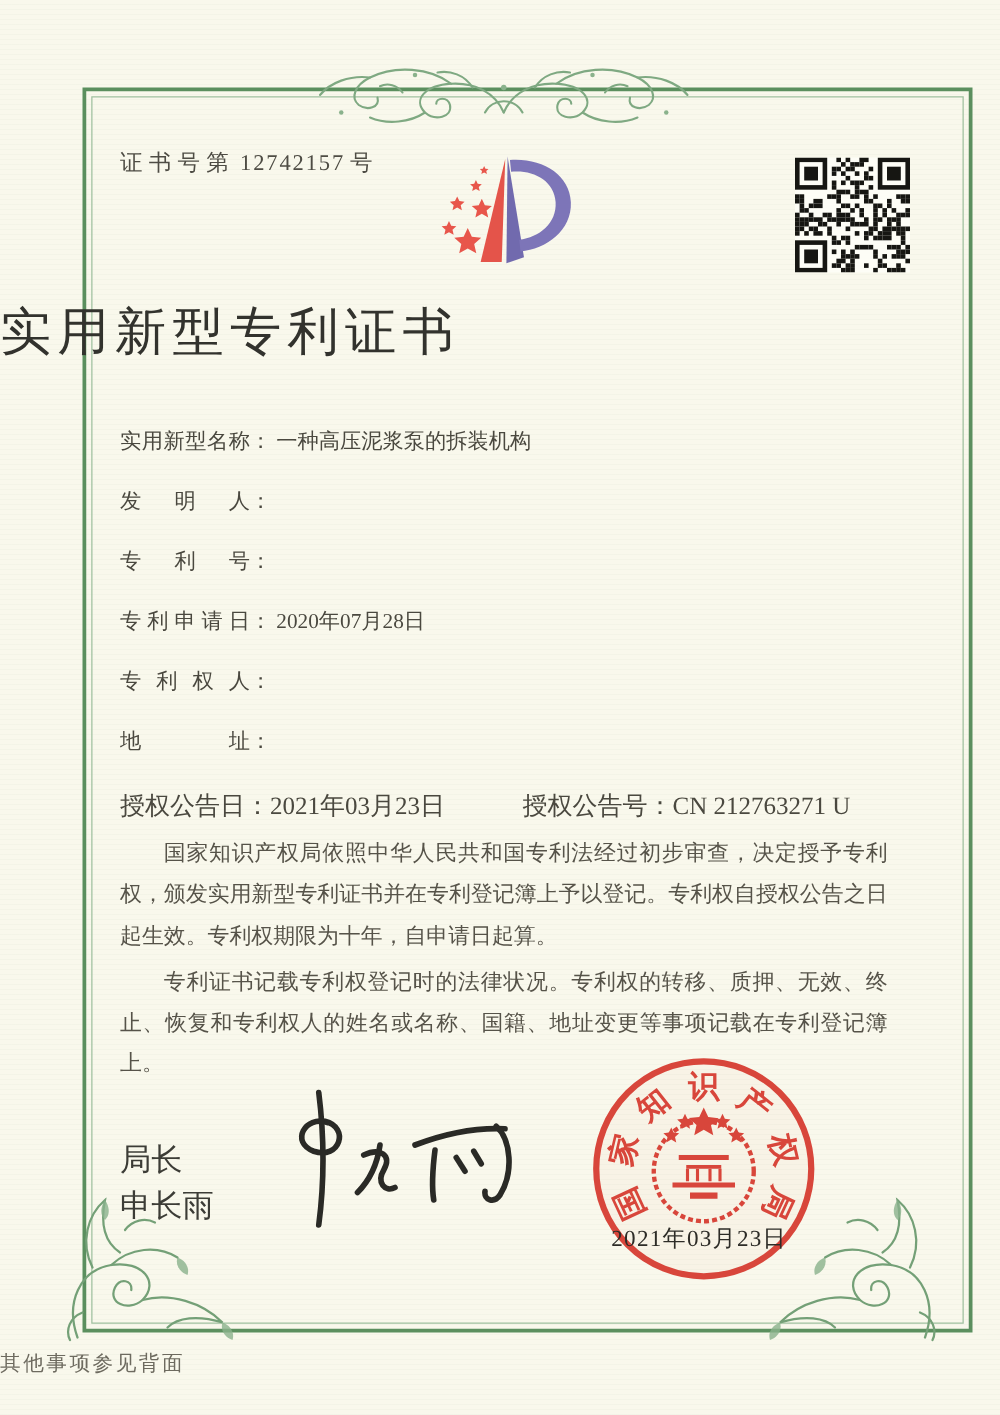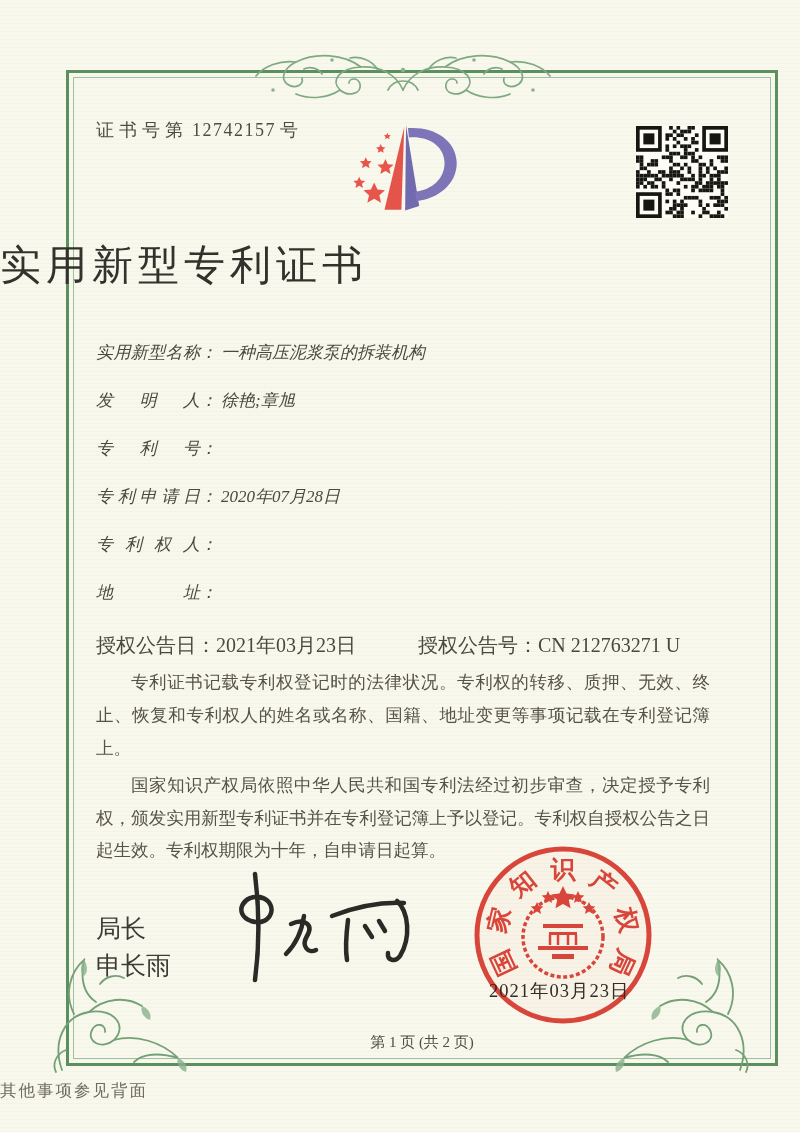--- a/index.html
+++ b/index.html
@@ -14,21 +14,21 @@
   .border-inner{position:absolute;left:4px;top:4px;right:4px;bottom:4px;border:1px solid #9fc09f;}
   .ornament{position:absolute;pointer-events:none;}
   .ornament svg{display:block;}
   .cert-no{position:absolute;left:96px;top:118px;font-size:18px;color:#4e4c44;letter-spacing:5px;}
   .cert-no .num{letter-spacing:1.5px;margin:0 4px;}
   .logo{position:absolute;left:332px;top:110px;width:150px;height:128px;}
   .qr{position:absolute;left:636px;top:126px;width:92px;height:92px;background:#fdfdf6;}
   .title{position:absolute;left:0;right:10px;top:238px;
     font-size:41px;letter-spacing:5px;color:#32322d;font-weight:500;}
   .fields{position:absolute;left:96px;top:340px;width:614px;font-size:17px;color:#4a483f;}
-  .field-row{display:flex;align-items:flex-end;line-height:26px;margin-bottom:22px;font-style:italic;}
+  .field-row{display:flex;align-items:flex-end;line-height:26px;margin-bottom:22px;}
   .field-label{display:inline-block;width:104px;flex:0 0 104px;text-align:justify;text-align-last:justify;}
   .field-colon{flex:0 0 auto;}
   .field-value{flex:1 1 auto;padding-left:4px;}
   .grant-row{display:flex;line-height:26px;font-size:20px;color:#4a483f;margin-top:26px;}
   .grant-pair2{margin-left:62px;}
   .paras{position:absolute;left:96px;top:666px;width:614px;font-size:17.5px;line-height:1.88;
     color:#565349;text-align:justify;}
   .paras p{margin:0 0 4px 0;text-indent:2em;}
   .director{position:absolute;left:96px;top:910px;font-size:25px;color:#3c3c36;line-height:37px;}
   .signature{position:absolute;left:198px;top:866px;width:232px;height:126px;}
@@ -357,21 +357,20 @@
 
   <div class="fields">
     <div class="field-row">
       <span class="field-label">实用新型名称</span>
         <span class="field-colon">：</span>
       <span class="field-value">一种高压泥浆泵的拆装机构</span>
     </div>
     <div class="field-row">
       <span class="field-label">发明人</span>
         <span class="field-colon">：</span>
-      <span class="field-value">徐艳;章旭</span>
     </div>
     <div class="field-row">
       <span class="field-label">专利号</span>
         <span class="field-colon">：</span>
     </div>
     <div class="field-row">
       <span class="field-label">专利申请日</span>
         <span class="field-colon">：</span>
       <span class="field-value">2020年07月28日</span>
     </div>
@@ -383,22 +382,22 @@
       <span class="field-label">地址</span>
         <span class="field-colon">：</span>
     </div>
     <div class="grant-row">
       <span><span>授权公告日</span><span>：</span><span>2021年03月23日</span></span>
       <span class="grant-pair2"><span>授权公告号</span><span>：</span><span>CN 212763271 U</span></span>
     </div>
   </div>
 
   <div class="paras">
+    <p>国家知识产权局依照中华人民共和国专利法经过初步审查，决定授予专利权，颁发实用新型专利证书并在专利登记簿上予以登记。专利权自授权公告之日起生效。专利权期限为十年，自申请日起算。</p>
     <p>专利证书记载专利权登记时的法律状况。专利权的转移、质押、无效、终止、恢复和专利权人的姓名或名称、国籍、地址变更等事项记载在专利登记簿上。</p>
-    <p>国家知识产权局依照中华人民共和国专利法经过初步审查，决定授予专利权，颁发实用新型专利证书并在专利登记簿上予以登记。专利权自授权公告之日起生效。专利权期限为十年，自申请日起算。</p>
   </div>
 
   <div class="director">
     <div>局长</div>
     <div>申长雨</div>
   </div>
 
   <div class="signature">
     <svg width="232" height="126" viewBox="0 0 232 126" fill="none" stroke="#2a2a26" stroke-width="4.5" stroke-linecap="round">
       <path d="M64,32 C46,26 34,48 53,55 C74,62 82,36 62,31"></path>
@@ -443,16 +442,15 @@
             <path d="M100,95 v10"></path>
             <path d="M108,95 v10"></path>
         </g>
         <rect x="70" y="106" width="50" height="4" stroke="none"></rect>
         <rect x="84" y="114" width="22" height="5" stroke="none"></rect>
       </g>
     </svg>
   </div>
   <div class="seal-date">2021年03月23日</div>
 
-  <div class="page-note">第 1 页 (共 2 页)</div>
   <div class="back-note">其他事项参见背面</div>
 
 </div>
 
 </body></html>

